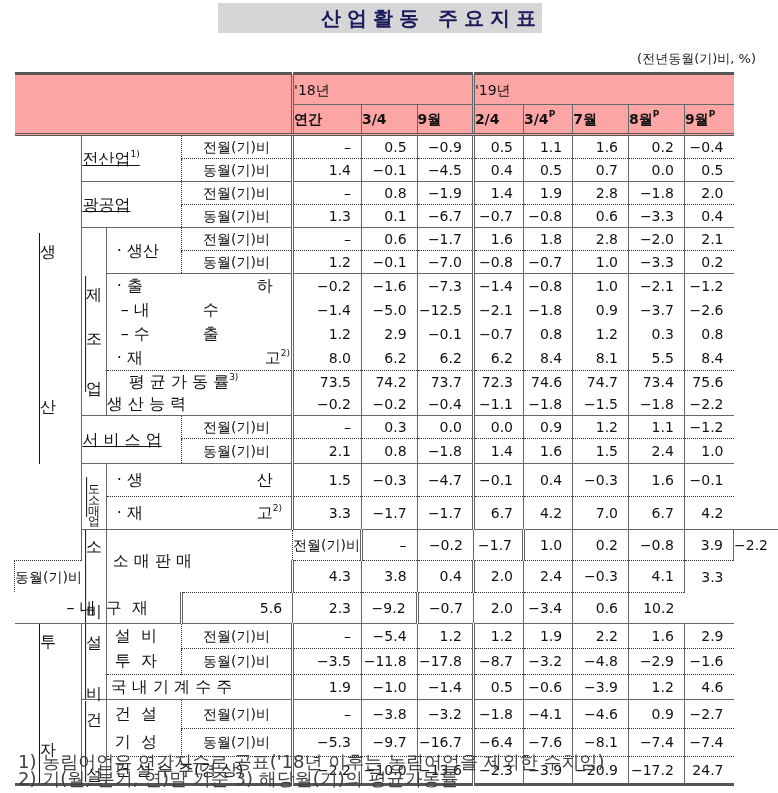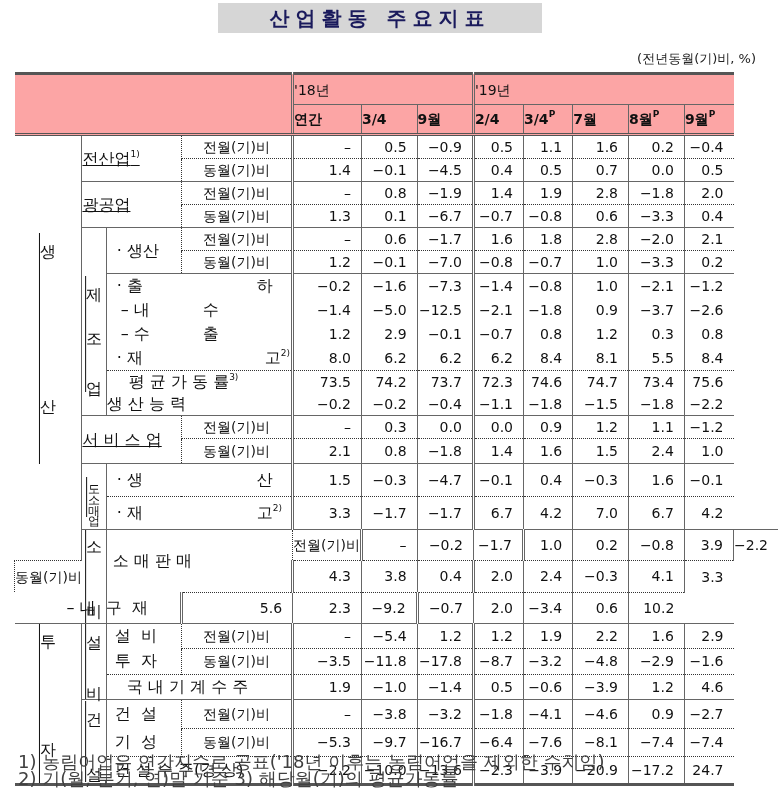--- a/index.html
+++ b/index.html
@@ -1,19 +1,19 @@
 <!DOCTYPE html>
 <html><head>
 <meta charset="utf-8">
 <style>
   html, body { margin:0; padding:0; background:#fff; }
   body { width:778px; height:793px; position:relative; overflow:hidden;
          font-family:"DejaVu Sans", sans-serif; color:#111; }
   .title-box { position:absolute; left:218px; top:3px; width:324px; height:30px;
-               background:#d6d6d6; text-align:center; line-height:30px;
+               background:#d6d6d6; text-align:right; line-height:30px;
                font-size:20px; letter-spacing:6px; color:#1a1a5c; font-weight:bold; }
   .unit { position:absolute; right:22px; top:50px; font-size:13px; color:#222; }
   table { position:absolute; left:14px; top:72px; border-collapse:collapse;
           table-layout:fixed; font-size:14px; }
   td, th { padding:0; height:22px; line-height:20px; white-space:nowrap; }
   thead th { background:#fca5a5; font-weight:normal; font-size:14px; text-align:left; }
   thead tr:first-child th { height:29px; border-top:3px solid #555; }
   thead tr:nth-child(2) th { height:28px;font-weight:bold; }
   .hdr-blank { border-bottom:3px double #555; }
   .num { text-align:right; padding-right:10px; font-size:14px; }
@@ -323,21 +323,21 @@
       <td class="num dbl bt-dot">−3.5</td>
       <td class="num vline bt-dot">−11.8</td>
       <td class="num vline bt-dot">−17.8</td>
       <td class="num dbl bt-dot">−8.7</td>
       <td class="num vline bt-dot">−3.2</td>
       <td class="num vline bt-dot">−4.8</td>
       <td class="num vline bt-dot">−2.9</td>
       <td class="num vline bt-dot">−1.6</td>
     </tr>
     <tr>
-      <td colspan="2" class="lbl bt-dot" style="padding-left:20px">국 내 기 계 수 주</td>
+      <td colspan="2" class="lbl bt-dot" style="padding-left:4px">국 내 기 계 수 주</td>
       <td class="num dbl bt-dot">1.9</td>
       <td class="num vline bt-dot">−1.0</td>
       <td class="num vline bt-dot">−1.4</td>
       <td class="num dbl bt-dot">0.5</td>
       <td class="num vline bt-dot">−0.6</td>
       <td class="num vline bt-dot">−3.9</td>
       <td class="num vline bt-dot">1.2</td>
       <td class="num vline bt-dot">4.6</td>
     </tr>
     <tr>

